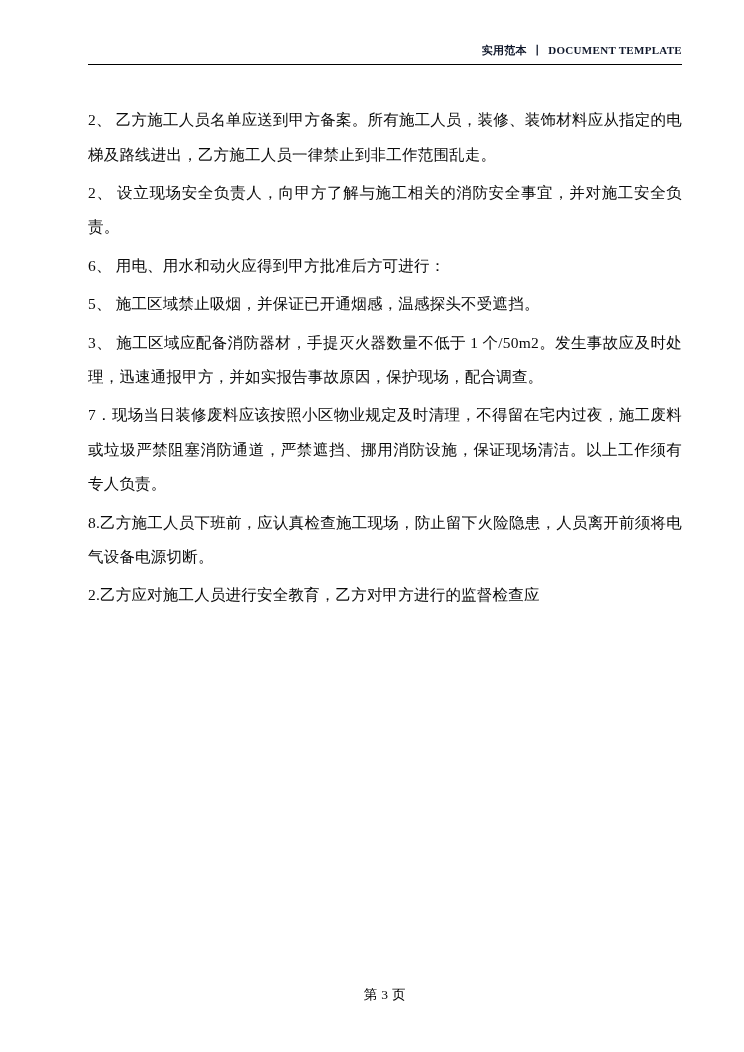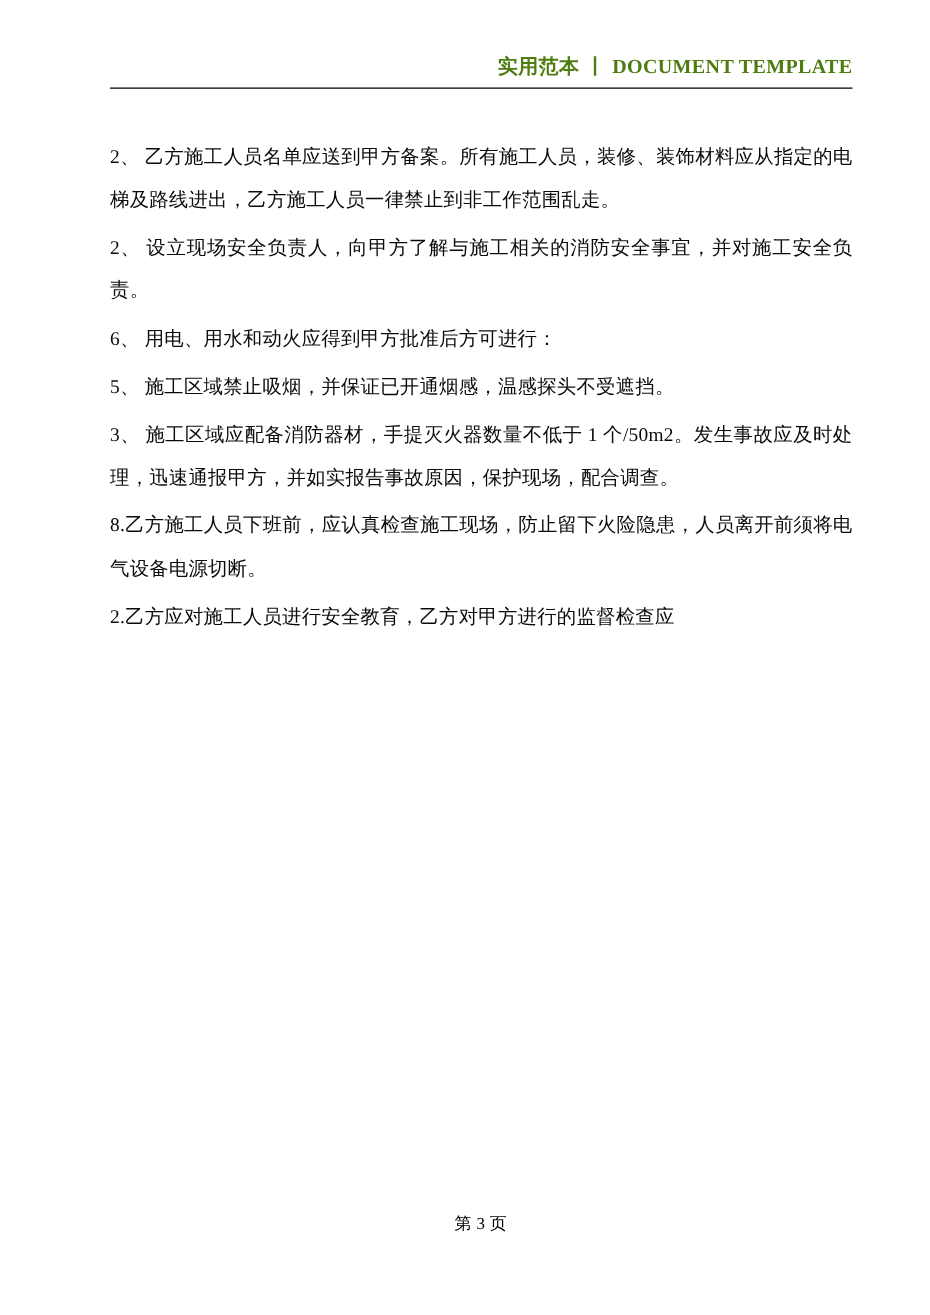--- a/index.html
+++ b/index.html
@@ -25,23 +25,23 @@
     right: 62px;
     top: 44px;
     bottom: 40px;
   }
   
   .header {
     text-align: right;
   }
   .header-title {
     font-family: "Liberation Serif", "DejaVu Serif", serif;
-    font-size: 16px;
+    font-size: 11px;
     font-weight: bold;
-    color: #4d7c0f;
+    color: #0f172a;
     letter-spacing: 0.3px;
     line-height: 1.2;
     white-space: nowrap;
   }
   .header-title .sep {
     padding: 0 5px;
     font-weight: bold;
   }
   .header-rule {
     border: none;
@@ -70,21 +70,21 @@
     margin: 0 0 4px 0;
     text-align: justify;
     text-justify: inter-ideograph;
   }
 
   
   .footer {
     position: absolute;
     left: 0;
     right: 0;
-    bottom: 24px;
+    bottom: 8px;
     text-align: center;
     font-size: 13.5px;
     color: #000;
     letter-spacing: 1px;
   }
   .footer .num {
     padding: 0 3px;
   }
 </style>
 </head>
@@ -99,20 +99,21 @@
       </div>
       <hr class="header-rule">
     </div>
 
     <div class="doc-body">
       <p class="para">2、  乙方施工人员名单应送到甲方备案。所有施工人员，装修、装饰材料应从指定的电梯及路线进出，乙方施工人员一律禁止到非工作范围乱走。</p>
       <p class="para">2、  设立现场安全负责人，向甲方了解与施工相关的消防安全事宜，并对施工安全负责。</p>
       <p class="para">6、  用电、用水和动火应得到甲方批准后方可进行：</p>
       <p class="para">5、  施工区域禁止吸烟，并保证已开通烟感，温感探头不受遮挡。</p>
       <p class="para">3、  施工区域应配备消防器材，手提灭火器数量不低于 1 个/50m2。发生事故应及时处理，迅速通报甲方，并如实报告事故原因，保护现场，配合调查。</p>
+      <p class="para">7．现场当日装修废料应该按照小区物业规定及时清理，不得留在宅内过夜，施工废料或垃圾严禁阻塞消防通道，严禁遮挡、挪用消防设施，保证现场清洁。以上工作须有专人负责。</p>
       <p class="para">8.乙方施工人员下班前，应认真检查施工现场，防止留下火险隐患，人员离开前须将电气设备电源切断。</p>
       <p class="para">2.乙方应对施工人员进行安全教育，乙方对甲方进行的监督检查应</p>
     </div>
 
     <div class="footer">
       <span>第</span><span class="num">3</span><span>页</span>
     </div>
 
   </div>
 </div>

